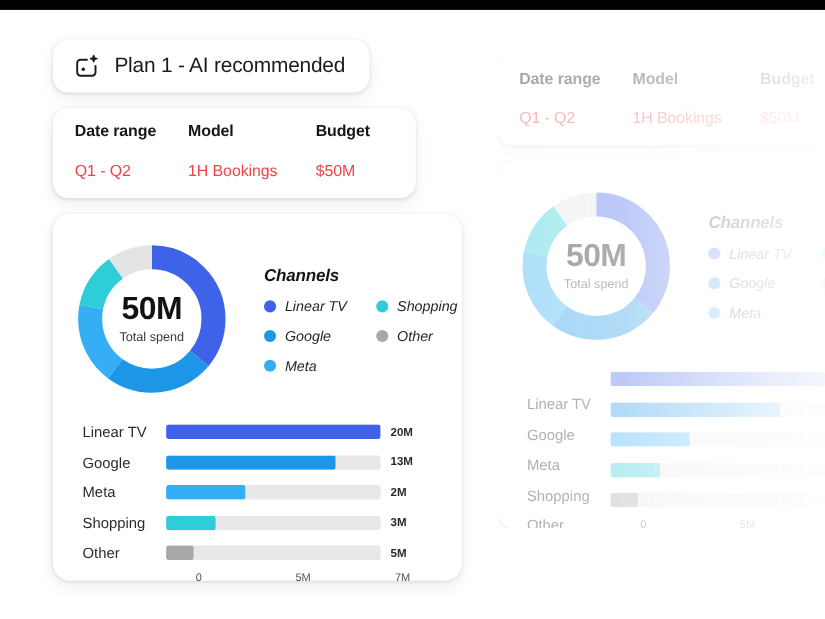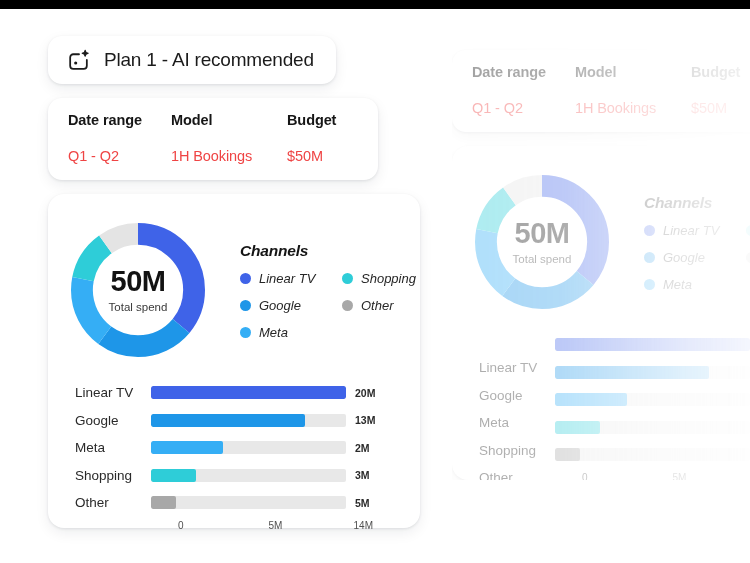--- a/index.html
+++ b/index.html
@@ -317,21 +317,21 @@
               <div class="bar-name">Other</div>
               <div class="bar-track" style="background: rgb(232, 232, 232);">
                 <div class="bar-fill" style="width: 13%; background: rgb(168, 168, 168);"></div>
               </div>
               <div class="bar-value">5M</div>
             </div>
           </div>
         <div class="axis">
             <span class="axis-tick" style="left: 0%; transform: translateX(0px);">0</span>
             <span class="axis-tick" style="left: 50%; transform: translateX(-50%);">5M</span>
-            <span class="axis-tick" style="left: 100%; transform: translateX(-100%);">14M</span>
+            <span class="axis-tick" style="left: 100%; transform: translateX(-100%);">7M</span>
           </div>
       </div>
 
     </div>
   </div>
 
   <div class="panel panel-secondary">
 
 
     <div class="card meta-card">

